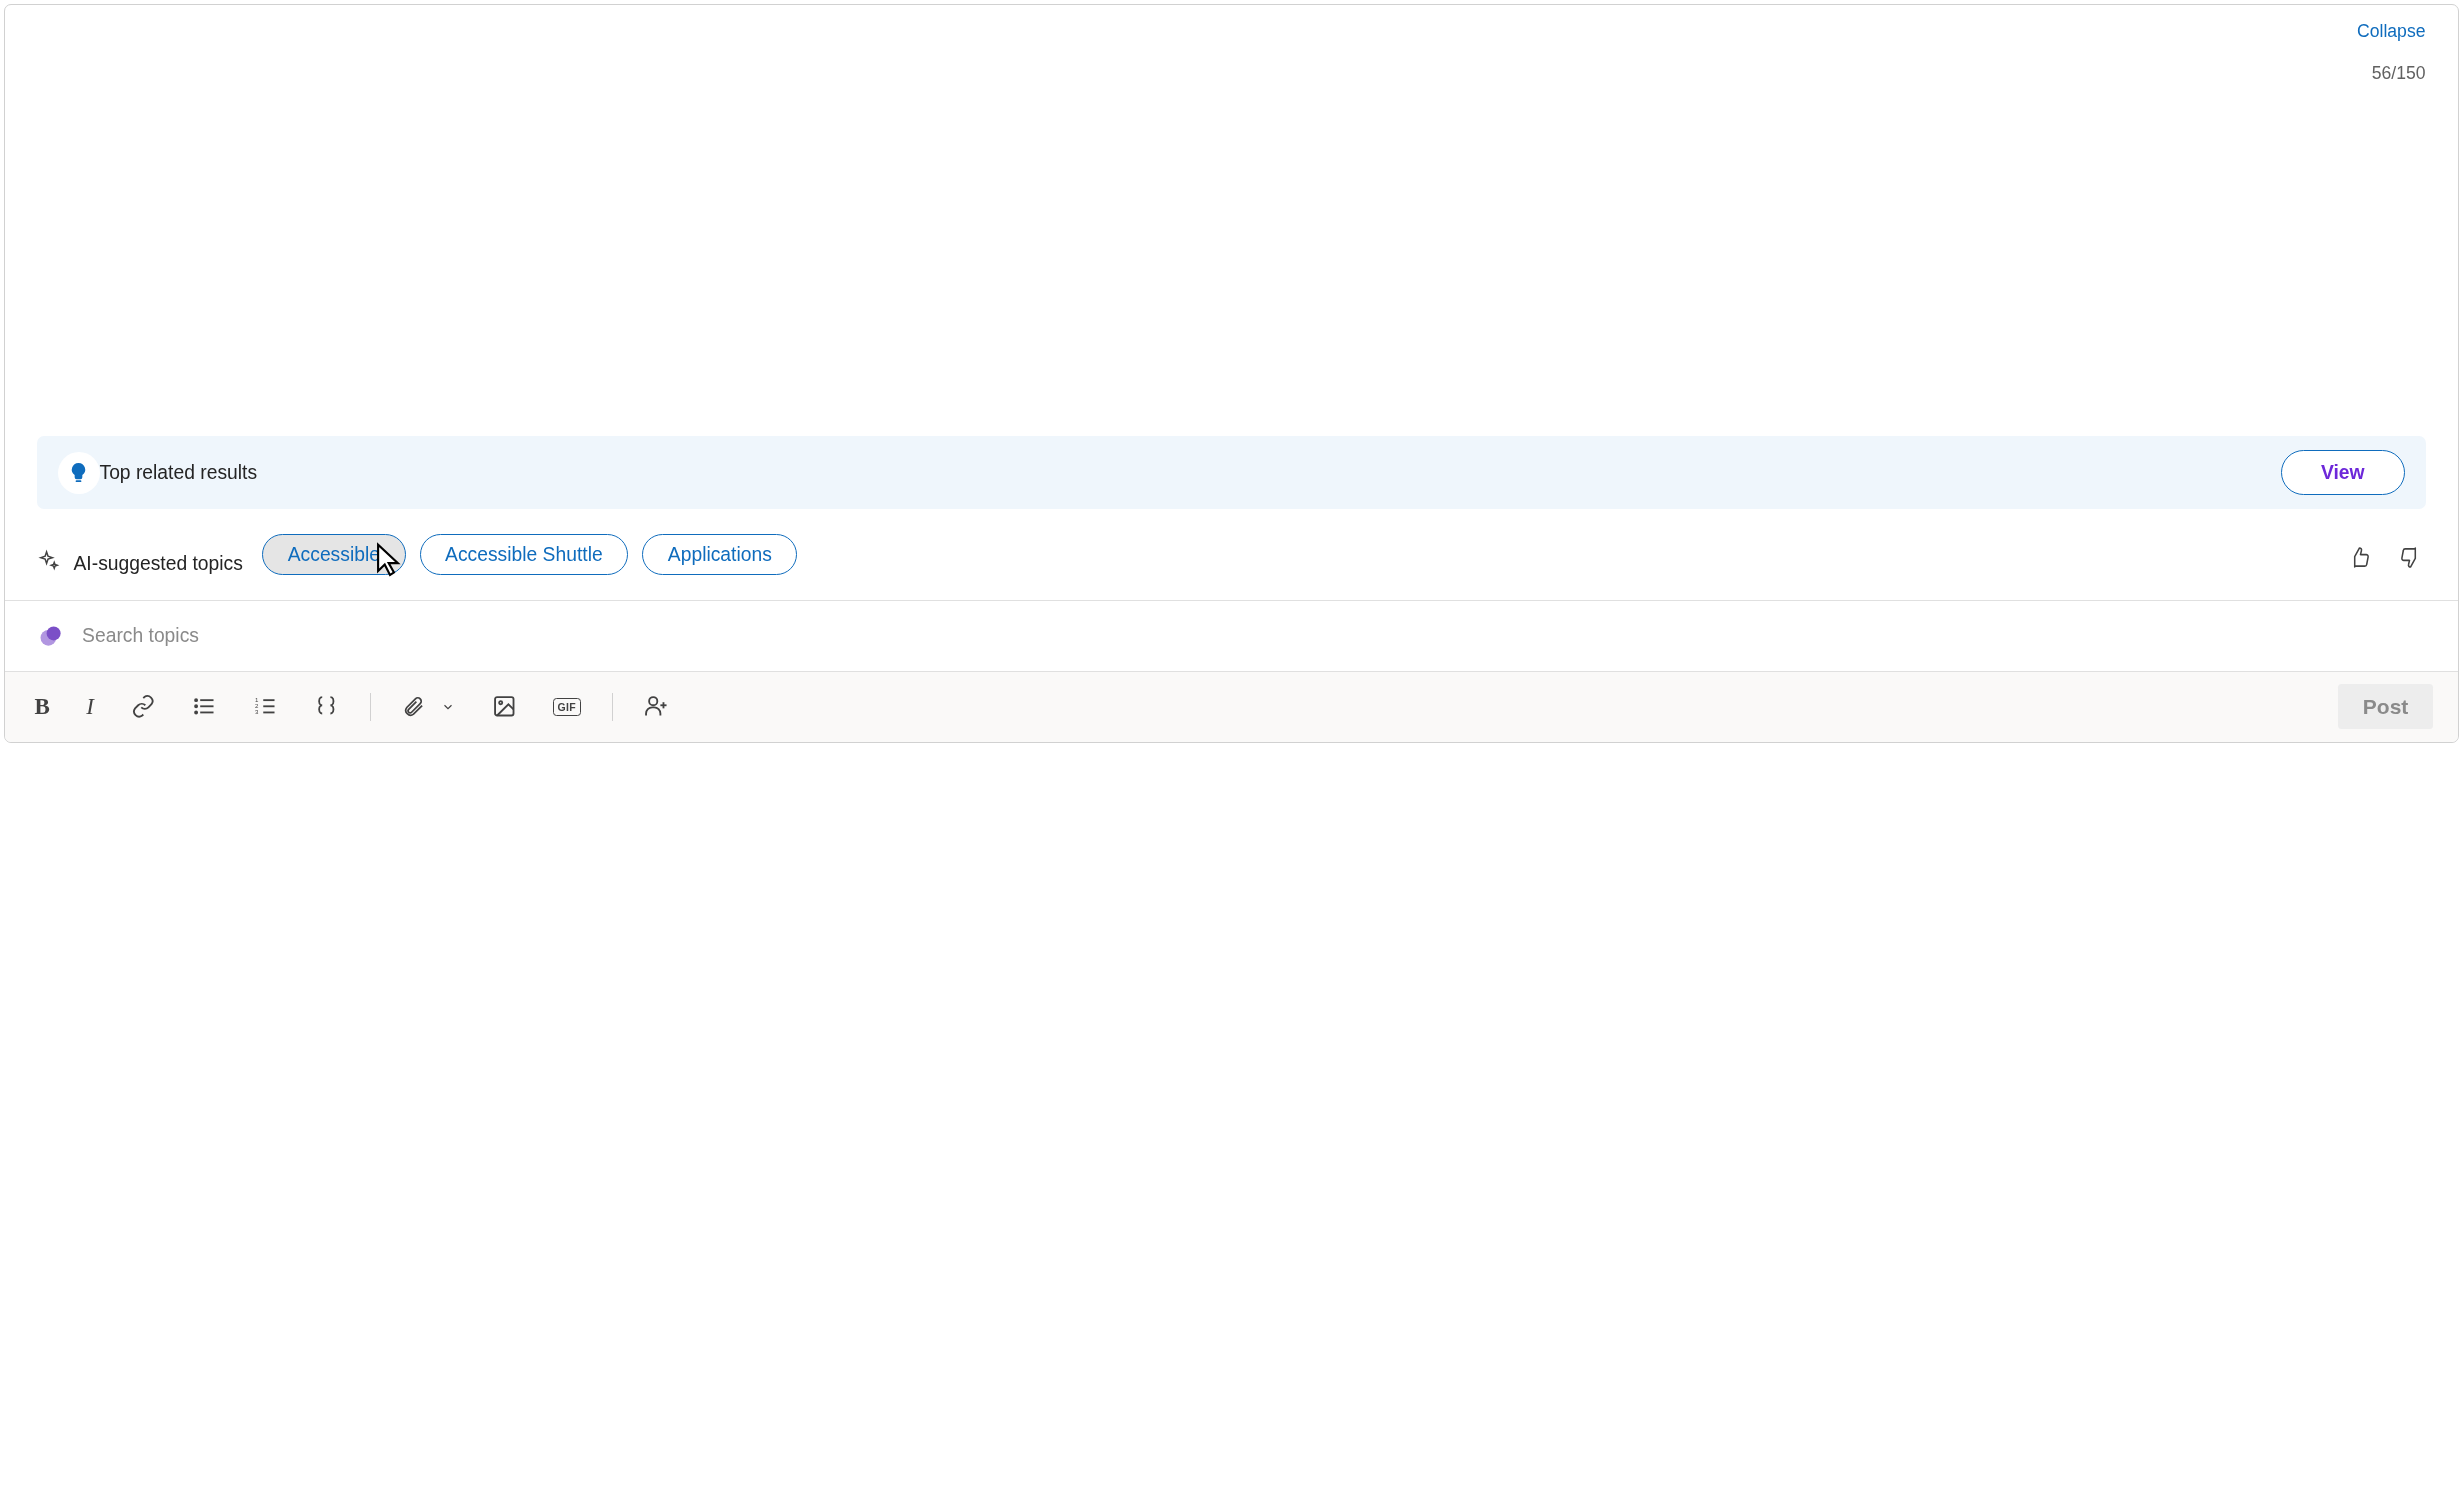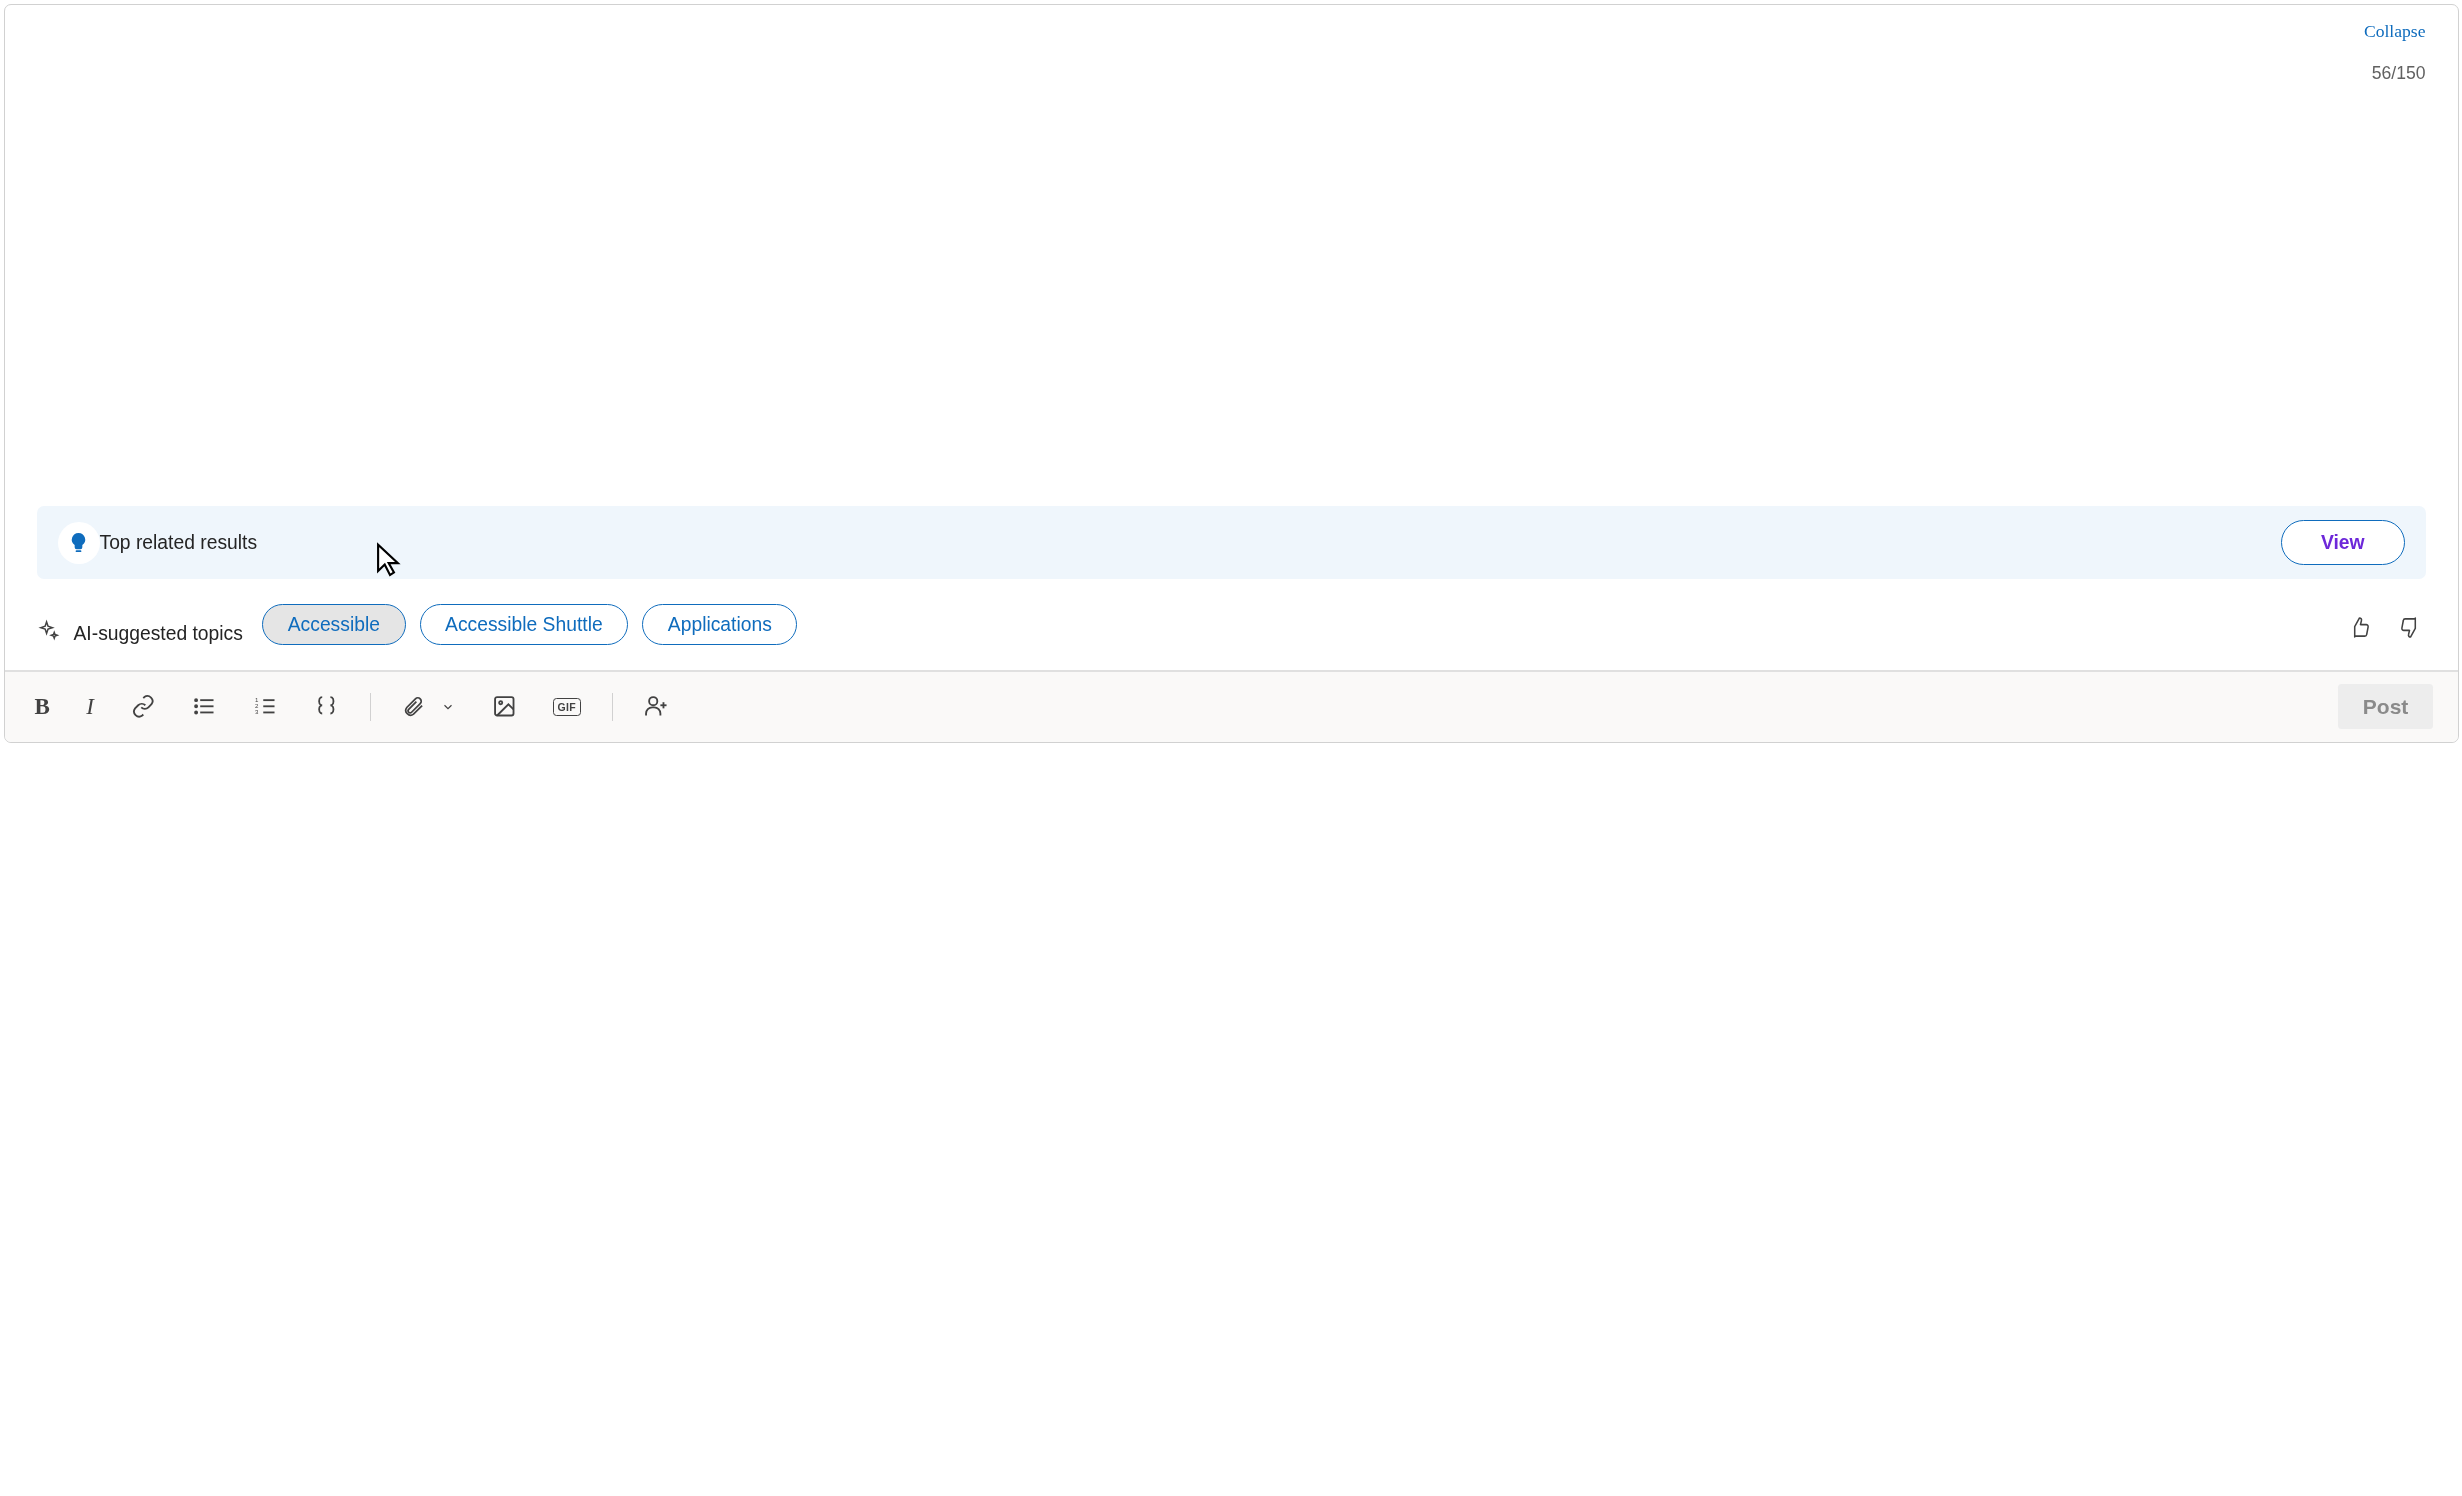--- a/index.html
+++ b/index.html
@@ -23,21 +23,20 @@
     }
     .header-row {
       display: flex;
       justify-content: space-between;
       align-items: flex-start;
     }
     .collapse-link {
       color: #0f6cbd;
       font-size: 17.6px;
       cursor: pointer;
-      font-family: Liberation Serif, serif;
     }
     .counter {
       color: #616161;
       font-size: 17.6px;
       margin-top: 21px;
     }
     .right-top {
       display: flex;
       flex-direction: column;
       align-items: flex-end;
@@ -240,20 +239,29 @@
       <button class="thumb-btn">
         <svg width="23" height="23" viewBox="0 0 24 24" fill="none" stroke="#424242" stroke-width="1.6" stroke-linejoin="round">
           <path d="M17 2v11l-5 9c-1.5 0-2.5-1.4-2-3l1-4H5a2 2 0 0 1-2-2.3l1.5-8A2 2 0 0 1 6.5 3H17z"></path>
         </svg>
       </button>
     </div>
   </div>
 
   <div class="divider-h"></div>
 
+  <div class="search-row">
+    <span class="topics-icon">
+      <svg width="28" height="28" viewBox="0 0 32 32">
+        <circle cx="13" cy="18" r="9" fill="#b196e0"></circle>
+        <circle cx="19" cy="13" r="8" fill="#7b4fc7"></circle>
+      </svg>
+    </span>
+    <input class="search-input" placeholder="Search topics" style="">
+  </div>
 
   <div class="toolbar">
     <button class="tb-btn">
         <span class="bold-letter">B</span>
       </button>
     <button class="tb-btn">
         <span class="italic-letter">I</span>
       </button>
     <button class="tb-btn">
       <svg width="24.6" height="24.6" viewBox="0 0 24 24" fill="none" stroke="#424242" stroke-width="1.8">

